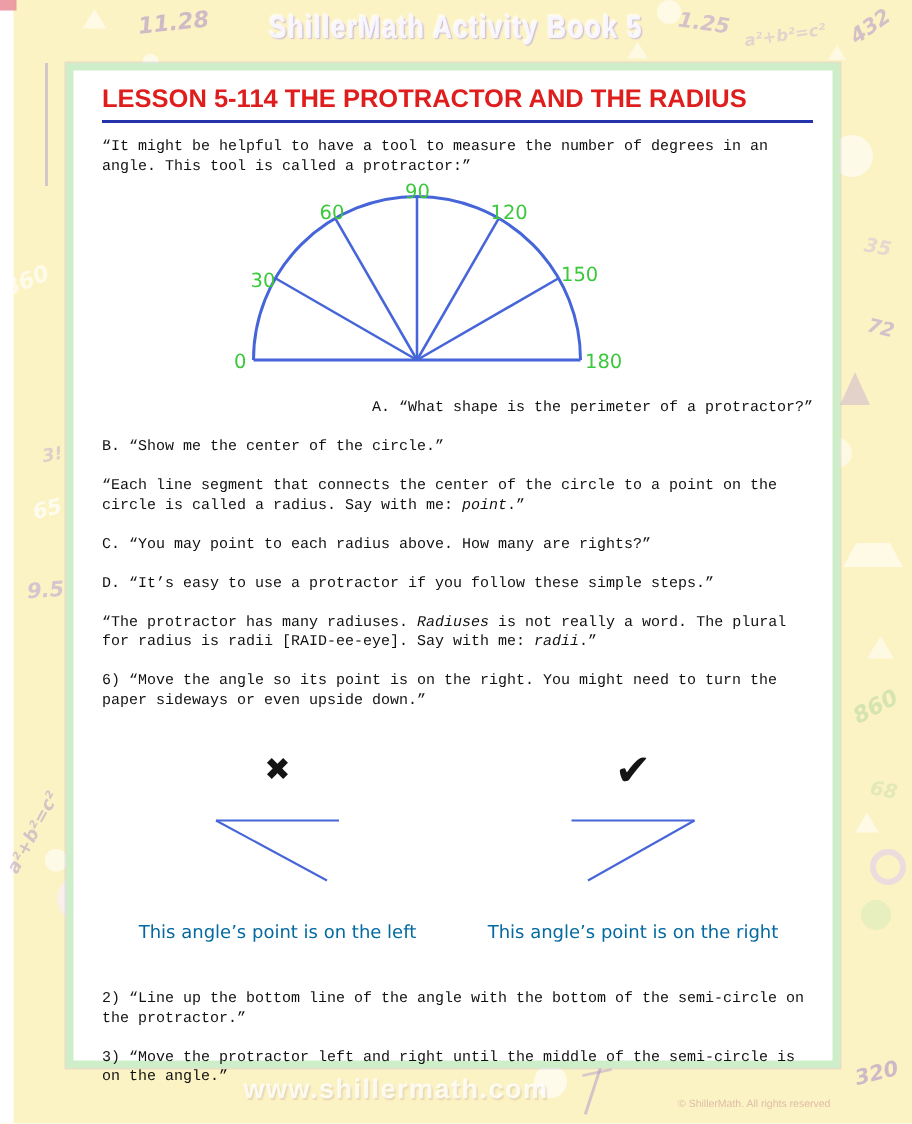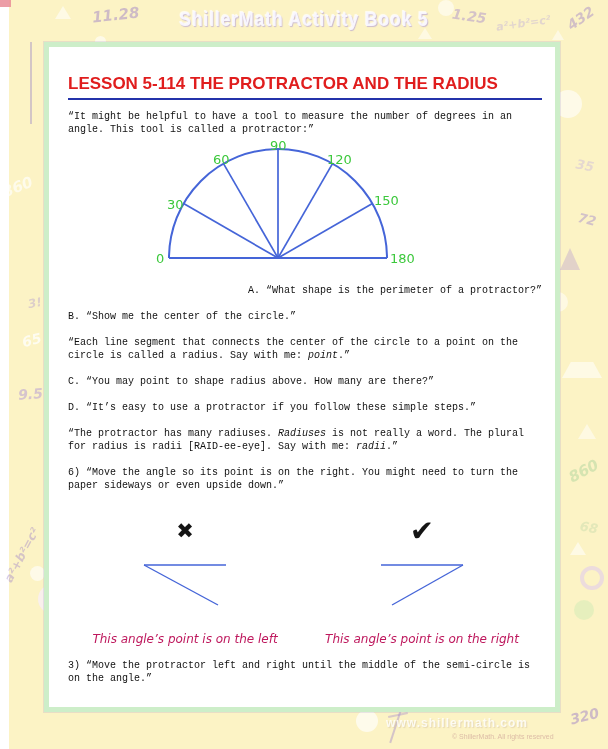--- a/index.html
+++ b/index.html
@@ -19,35 +19,35 @@
   .tri{width:0;height:0;}
   
   .header-title{
     position:absolute;top:5px;left:0;width:608px;text-align:center;
     font-family:"Liberation Sans", sans-serif;font-weight:bold;font-size:21px;line-height:27px;
     color:rgba(250,248,255,.95);letter-spacing:1px;
     text-shadow:1px 1px 1px rgba(178,158,212,.65), -1px -1px 1px rgba(255,255,255,.8);
     transform:scaleX(.84);
   }
   .footer-url{
-    position:absolute;top:716px;left:0;width:528px;text-align:right;
-    font-family:"Liberation Sans", sans-serif;font-weight:bold;font-size:12px;
+    position:absolute;top:716px;left:0;width:528px;text-align:center;
+    font-family:"Liberation Sans", sans-serif;font-weight:bold;font-size:18px;
     color:rgba(255,255,255,.8);letter-spacing:1px;
     text-shadow:1px 1px 1px rgba(210,190,160,.5);
   }
   .footer-copyright{
     position:absolute;top:733px;left:452px;width:120px;
     font-family:"Liberation Sans", sans-serif;font-size:7px;
     color:rgba(205,160,150,.65);
   }
   
   .panel{
     position:absolute;left:44px;top:42px;width:516px;height:670px;
     box-sizing:border-box;border:5px solid #cdeec9;background:#ffffff;
-    padding:26px 13px 0 19px;
+    padding:8px 13px 0 19px;
     box-shadow:0 0 0 1px rgba(170,160,205,.25);
   }
   .lesson-title{
     margin:0;font-family:"Liberation Sans", sans-serif;font-weight:bold;
     font-size:17px;line-height:21px;color:#e01d1d;letter-spacing:0px;
   }
   .rule{border:0;border-top:2px solid #2433aa;margin:4px 0 0 0;width:474px;}
   .para{
     margin:13px 0 0 0;width:474px;
     font-family:Liberation Mono, monospace;font-size:10px;line-height:13px;color:#111111;
@@ -60,21 +60,21 @@
   .compare{display:flex;margin-top:24px;width:474px;}
   .col{display:flex;flex-direction:column;align-items:center;}
   .col.left{width:234px;}
   .col.right{width:240px;}
   .mark{height:30px;display:flex;align-items:center;color:#141414;
         font-family:"DejaVu Sans", sans-serif;}
   .mark.x{font-size:21px;font-weight:bold;}
   .mark.check{font-size:29px;font-weight:bold;}
   .angle-svg{margin-top:16px;}
   .caption{
-    margin-top:24px;font-family:"DejaVu Sans", sans-serif;font-size:12px;color:#be185d;font-style:italic;
+    margin-top:24px;font-family:"DejaVu Sans", sans-serif;font-size:12px;color:#0369a1;
   }
   .it{font-style:italic;}
 </style>
 </head>
 <body>
 
 <div class="edge-strip"></div>
 <div class="corner-mark"></div>
 
 <div class="deco num" style="left:92px;top:6px;font-size:15px;color:rgba(150,120,200,.45);transform:rotate(-6deg);">11.28</div>
@@ -138,21 +138,21 @@
     <text x="177" y="28" font-family="DejaVu Sans, sans-serif" font-size="13" fill="#3cc83c">120</text>
     <text x="224" y="69" font-family="DejaVu Sans, sans-serif" font-size="13" fill="#3cc83c">150</text>
     <text x="240" y="127" font-family="DejaVu Sans, sans-serif" font-size="13" fill="#3cc83c">180</text>
   </svg>
 
   <p class="para after-diagram">A. “What shape is the perimeter of a protractor?”</p>
   <p class="para">B. “Show me the center of the circle.”</p>
 
   <p class="para"><span>“Each line segment that connects the center of the circle to a point on the circle is called a radius. Say with me: </span><span class="it">point</span><span>.”</span></p>
 
-  <p class="para">C. “You may point to shape radius above. How many are there?”</p>
+  <p class="para">C. “You may point to each radius above. How many are rights?”</p>
 
   <p class="para">D. “It’s easy to use a protractor if you follow these simple steps.”</p>
 
   <p class="para"><span>“The protractor has many radiuses. </span><span class="it">Radiuses</span><span> is not really a word. The plural for radius is radii [RAID-ee-eye]. Say with me: </span><span class="it">radii</span><span>.”</span></p>
   <p class="para">6) “Move the angle so its point is on the right. You might need to turn the paper sideways or even upside down.”</p>
 
   <div class="compare">
     <div class="col left">
       <div class="mark x">✖</div>
       <svg class="angle-svg" width="84" height="46" viewBox="0 0 84 46">
@@ -164,18 +164,19 @@
     <div class="col right">
       <div class="mark check">✔</div>
       <svg class="angle-svg" width="84" height="46" viewBox="0 0 84 46">
         <line x1="1" y1="3" x2="83" y2="3" stroke-width="1.4" stroke="#4565d8"></line>
         <line x1="83" y1="3" x2="12" y2="43" stroke-width="1.4" stroke="#4565d8"></line>
       </svg>
       <div class="caption">This angle’s point is on the right</div>
     </div>
   </div>
 
+  <p class="para step2">2) “Line up the bottom line of the angle with the bottom of the semi-circle on the protractor.”</p>
   <p class="para">3) “Move the protractor left and right until the middle of the semi-circle is on the angle.”</p>
 
 </div>
 
 <div class="footer-url">www.shillermath.com</div>
 <div class="footer-copyright">© ShillerMath. All rights reserved</div>
 
 </body></html>

